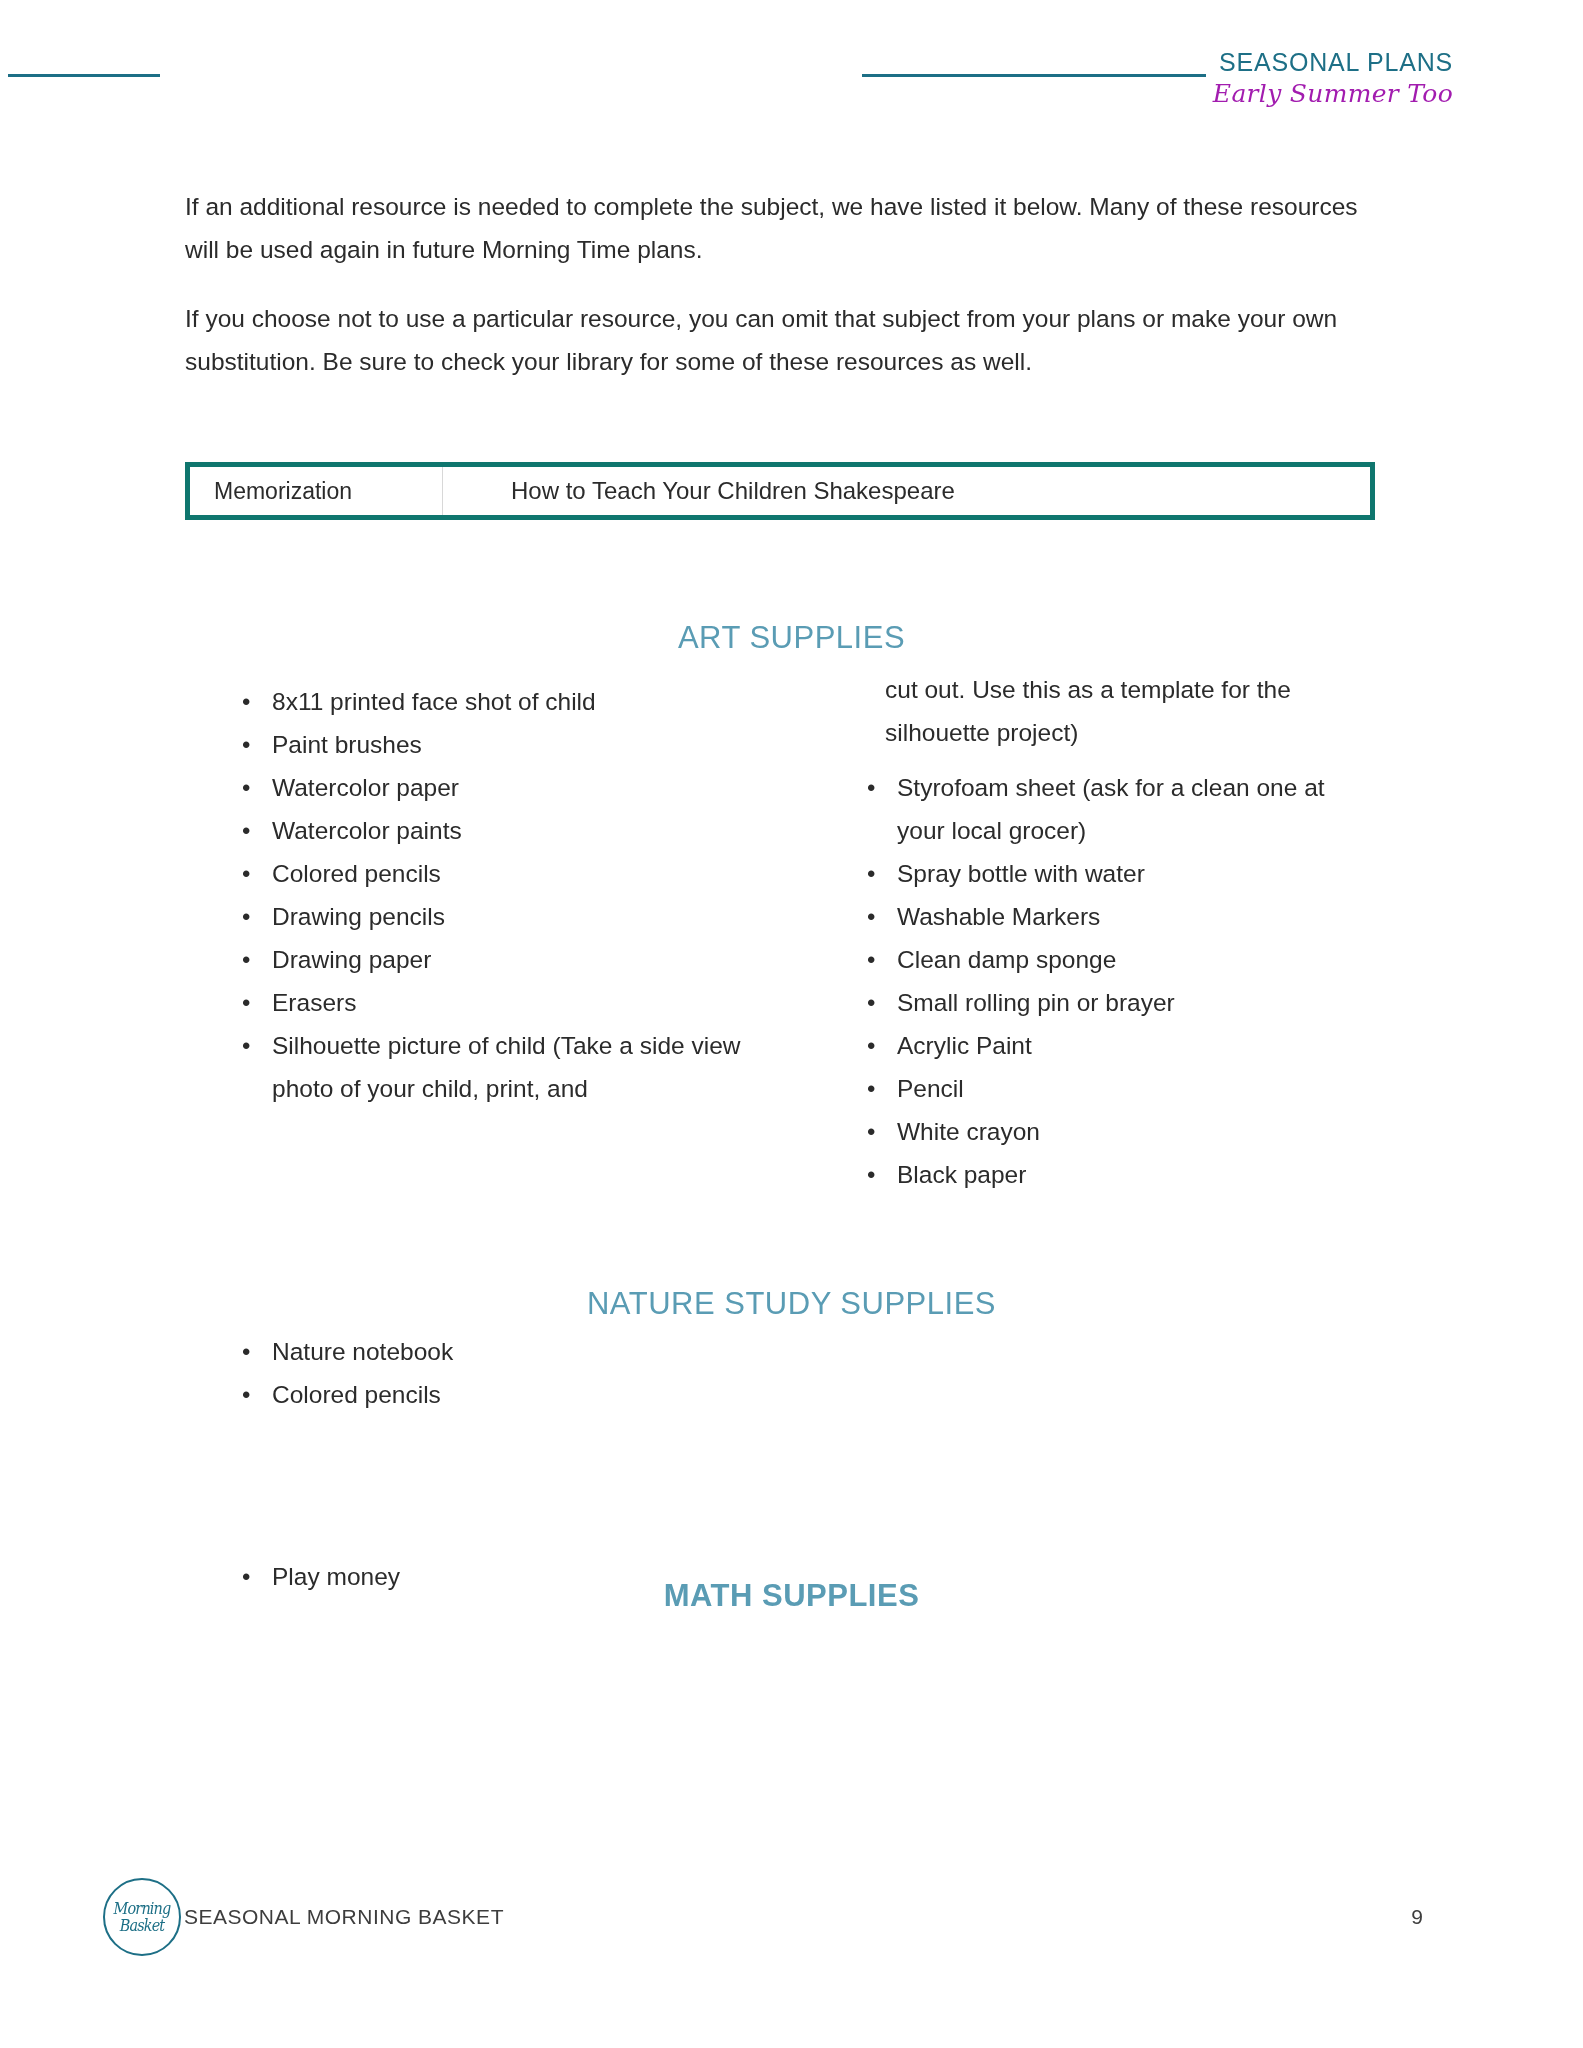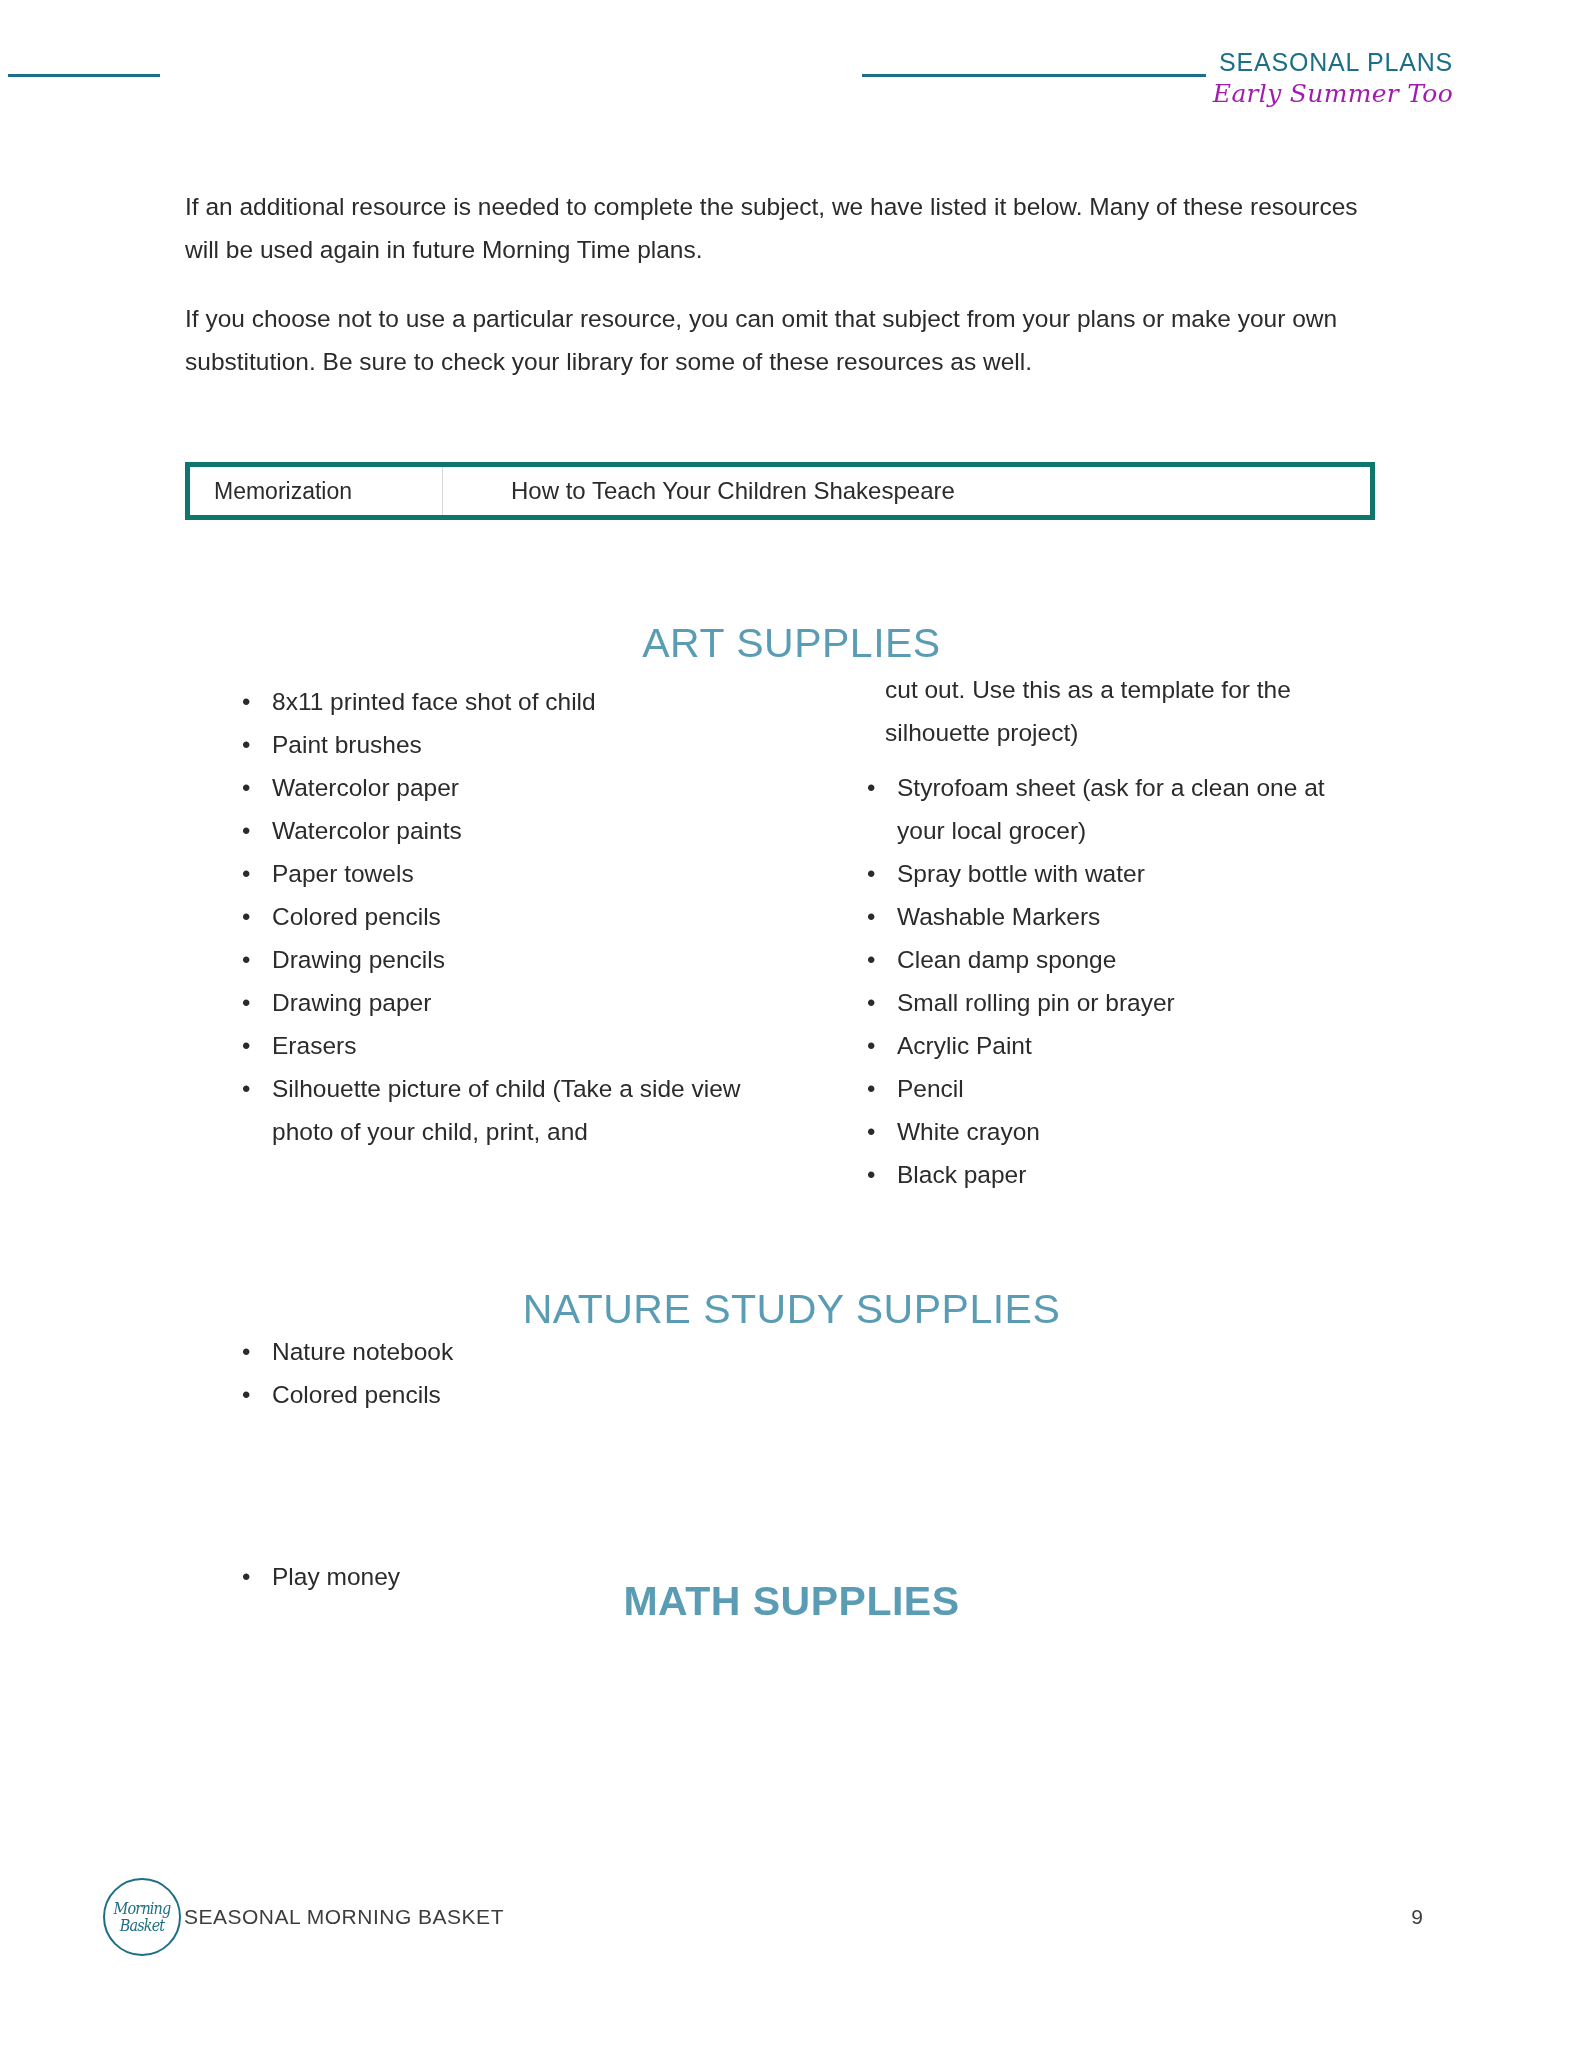--- a/index.html
+++ b/index.html
@@ -112,21 +112,21 @@
     align-items: center;
     padding-left: 68px;
     font-size: 24px;
   }
 
   
   .section-heading {
     position: absolute;
     width: 1583px;
     text-align: center;
-    font-size: 41px;
+    font-size: 31px;
     letter-spacing: 0.5px;
     color: #5a9cb4;
     font-weight: 400;
   }
   #art-heading { top: 620px; }
   #nature-heading { top: 1270px; margin-top: 16px; }
   #math-heading { top: 1578px; font-weight: bold; }
 
   
   ul.bullets {
@@ -245,21 +245,20 @@
   <div class="res-cell-right">How to Teach Your Children Shakespeare</div>
 </div>
 
 <div class="section-heading" id="art-heading">ART SUPPLIES</div>
 
 <ul class="bullets col-left-art">
   <li>8x11 printed face shot of child</li>
   <li>Paint brushes</li>
   <li>Watercolor paper</li>
   <li>Watercolor paints</li>
-  <li>Paper towels</li>
   <li>Colored pencils</li>
   <li>Drawing pencils</li>
   <li>Drawing paper</li>
   <li>Erasers</li>
   <li>Silhouette picture of child (Take a side view photo of your child, print, and</li>
 </ul>
 
 <div class="col-right-art">
   <div class="lead-cont">cut out. Use this as a template for the silhouette project)</div>
   <ul class="bullets">

